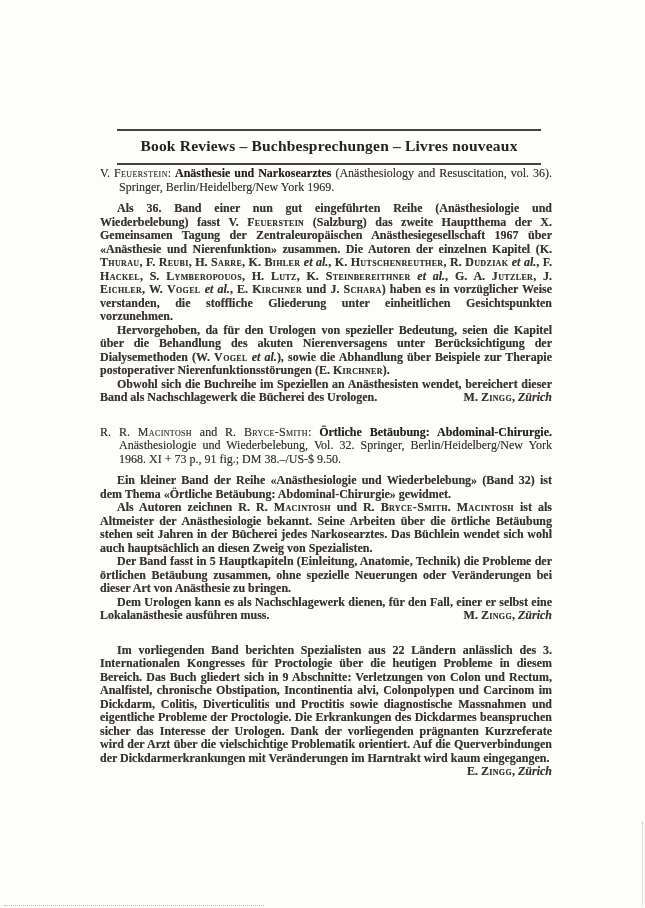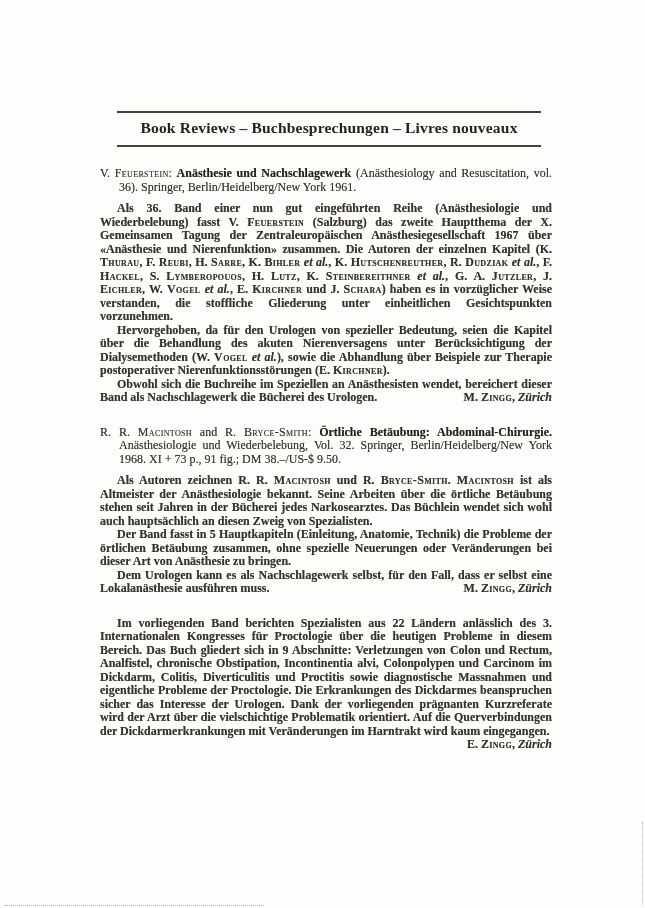--- a/index.html
+++ b/index.html
@@ -6,21 +6,21 @@
   .page{
     position:relative;
     width:645px;height:908px;
     margin:0 auto;
     background:#fdfdfb;
     font-family:"Liberation Serif","DejaVu Serif",serif;
     color:#38332b;
     overflow:hidden;
   }
   .scan-header{
-    position:absolute;left:117px;top:111px;width:424px;
+    position:absolute;left:117px;top:129px;width:424px;
     border-top:2px solid #474137;
     border-bottom:2px solid #474137;
     padding:6px 0 8px;
     text-align:center;
   }
   .scan-header h1{
     margin:0;
     font-size:15.5px;
     font-weight:700;
     letter-spacing:0.2px;
@@ -59,31 +59,32 @@
 
 <div class="page">
 
   <header class="scan-header">
     <h1>Book Reviews – Buchbesprechungen – Livres nouveaux</h1>
   </header>
 
   <main class="content">
 
     <article class="review">
-      <p class="citation"><span class="seg-n">V. </span><span class="seg-sc">Feuerstein</span><span class="seg-n">: </span><span class="seg-b">Anästhesie und Nachschlagewerk</span><span class="seg-n"> (Anästhesiology and Resuscitation, vol. 36). Springer, Berlin/Heidelberg/New York 1961.</span></p>
+      <p class="citation"><span class="seg-n">V. </span><span class="seg-sc">Feuerstein</span><span class="seg-n">: </span><span class="seg-b">Anästhesie und Narkosearztes</span><span class="seg-n"> (Anästhesiology and Resuscitation, vol. 36). Springer, Berlin/Heidelberg/New York 1969.</span></p>
       <p class="body-para"><span class="seg-n">Als 36. Band einer nun gut eingeführten Reihe (Anästhesiologie und Wiederbelebung) fasst V. </span><span class="seg-sc">Feuerstein</span><span class="seg-n"> (Salzburg) das zweite Hauptthema der X. Gemeinsamen Tagung der Zentraleuropäischen Anästhesiegesellschaft 1967 über «Anästhesie und Nierenfunktion» zusammen. Die Autoren der einzelnen Kapitel (K. </span><span class="seg-sc">Thurau</span><span class="seg-n">, F. </span><span class="seg-sc">Reubi</span><span class="seg-n">, H. </span><span class="seg-sc">Sarre</span><span class="seg-n">, K. </span><span class="seg-sc">Bihler</span><span class="seg-n"> </span><span class="seg-i">et al.</span><span class="seg-n">, K. </span><span class="seg-sc">Hutschenreuther</span><span class="seg-n">, R. </span><span class="seg-sc">Dudziak</span><span class="seg-n"> </span><span class="seg-i">et al.</span><span class="seg-n">, F. </span><span class="seg-sc">Hackel</span><span class="seg-n">, S. </span><span class="seg-sc">Lymberopouos</span><span class="seg-n">, H. </span><span class="seg-sc">Lutz</span><span class="seg-n">, K. </span><span class="seg-sc">Steinbereithner</span><span class="seg-n"> </span><span class="seg-i">et al.</span><span class="seg-n">, G. A. </span><span class="seg-sc">Jutzler</span><span class="seg-n">, J. </span><span class="seg-sc">Eichler</span><span class="seg-n">, W. </span><span class="seg-sc">Vogel</span><span class="seg-n"> </span><span class="seg-i">et al.</span><span class="seg-n">, E. </span><span class="seg-sc">Kirchner</span><span class="seg-n"> und J. </span><span class="seg-sc">Schara</span><span class="seg-n">) haben es in vorzüglicher Weise verstanden, die stoffliche Gliederung unter einheitlichen Gesichtspunkten vorzunehmen.</span></p>
       <p class="body-para"><span class="seg-n">Hervorgehoben, da für den Urologen von spezieller Bedeutung, seien die Kapitel über die Behandlung des akuten Nierenversagens unter Berücksichtigung der Dialysemethoden (W. </span><span class="seg-sc">Vogel</span><span class="seg-n"> </span><span class="seg-i">et al.</span><span class="seg-n">), sowie die Abhandlung über Beispiele zur Therapie postoperativer Nierenfunktionsstörungen (E. </span><span class="seg-sc">Kirchner</span><span class="seg-n">).</span></p>
       <p class="body-para"><span><span class="seg-n">Obwohl sich die Buchreihe im Speziellen an Anästhesisten wendet, bereichert dieser Band als Nachschlagewerk die Bücherei des Urologen.</span></span><span class="signature"><span class="seg-n">M. </span><span class="seg-sc">Zingg</span><span class="seg-n">, </span><span class="seg-i">Zürich</span></span></p>
     </article>
 
     <article class="review">
       <p class="citation"><span class="seg-n">R. R. </span><span class="seg-sc">Macintosh</span><span class="seg-n"> and R. </span><span class="seg-sc">Bryce-Smith</span><span class="seg-n">: </span><span class="seg-b">Örtliche Betäubung: Abdominal-Chirurgie.</span><span class="seg-n"> Anästhesiologie und Wiederbelebung, Vol. 32. Springer, Berlin/Heidelberg/New York 1968. XI + 73 p., 91 fig.; DM 38.–/US-$ 9.50.</span></p>
+      <p class="body-para"><span class="seg-n">Ein kleiner Band der Reihe «Anästhesiologie und Wiederbelebung» (Band 32) ist dem Thema «Örtliche Betäubung: Abdominal-Chirurgie» gewidmet.</span></p>
       <p class="body-para"><span class="seg-n">Als Autoren zeichnen R. R. </span><span class="seg-sc">Macintosh</span><span class="seg-n"> und R. </span><span class="seg-sc">Bryce-Smith</span><span class="seg-n">. </span><span class="seg-sc">Macintosh</span><span class="seg-n"> ist als Altmeister der Anästhesiologie bekannt. Seine Arbeiten über die örtliche Betäubung stehen seit Jahren in der Bücherei jedes Narkosearztes. Das Büchlein wendet sich wohl auch hauptsächlich an diesen Zweig von Spezialisten.</span></p>
       <p class="body-para"><span class="seg-n">Der Band fasst in 5 Hauptkapiteln (Einleitung, Anatomie, Technik) die Probleme der örtlichen Betäubung zusammen, ohne spezielle Neuerungen oder Veränderungen bei dieser Art von Anästhesie zu bringen.</span></p>
-      <p class="body-para"><span><span class="seg-n">Dem Urologen kann es als Nachschlagewerk selbst, für den Fall, dass er selbst eine Lokalanästhesie ausführen muss.</span></span><span class="signature"><span class="seg-n">M. </span><span class="seg-sc">Zingg</span><span class="seg-n">, </span><span class="seg-i">Zürich</span></span></p>
+      <p class="body-para"><span><span class="seg-n">Dem Urologen kann es als Nachschlagewerk dienen, für den Fall, einer er selbst eine Lokalanästhesie ausführen muss.</span></span><span class="signature"><span class="seg-n">M. </span><span class="seg-sc">Zingg</span><span class="seg-n">, </span><span class="seg-i">Zürich</span></span></p>
     </article>
 
     <article class="review">
       <p class="body-para"><span><span class="seg-n">Im vorliegenden Band berichten Spezialisten aus 22 Ländern anlässlich des 3. Internationalen Kongresses für Proctologie über die heutigen Probleme in diesem Bereich. Das Buch gliedert sich in 9 Abschnitte: Verletzungen von Colon und Rectum, Analfistel, chronische Obstipation, Incontinentia alvi, Colonpolypen und Carcinom im Dickdarm, Colitis, Diverticulitis und Proctitis sowie diagnostische Massnahmen und eigentliche Probleme der Proctologie. Die Erkrankungen des Dickdarmes beanspruchen sicher das Interesse der Urologen. Dank der vorliegenden prägnanten Kurzreferate wird der Arzt über die vielschichtige Problematik orientiert. Auf die Querverbindungen der Dickdarmerkrankungen mit Veränderungen im Harntrakt wird kaum eingegangen.</span></span><span class="signature"><span class="seg-n">E. </span><span class="seg-sc">Zingg</span><span class="seg-n">, </span><span class="seg-i">Zürich</span></span></p>
     </article>
 
   </main>
 
   <div class="bottom-dotted"></div>
   <div class="edge-dotted"></div>

